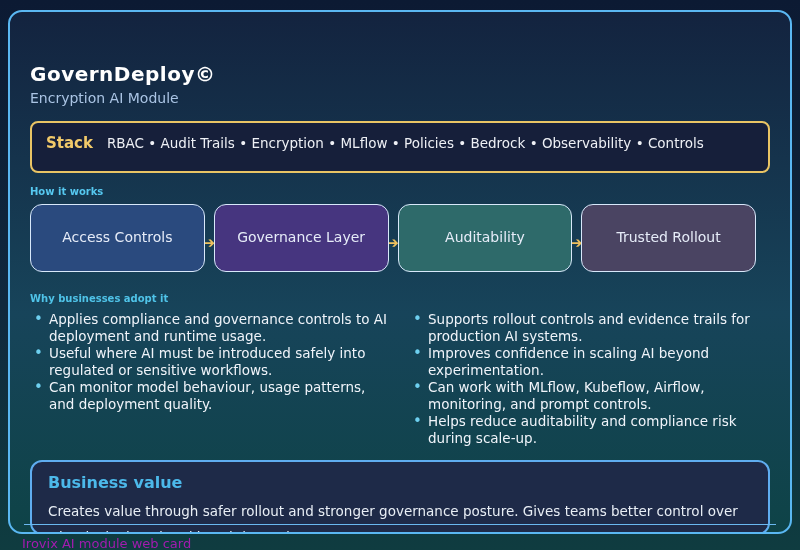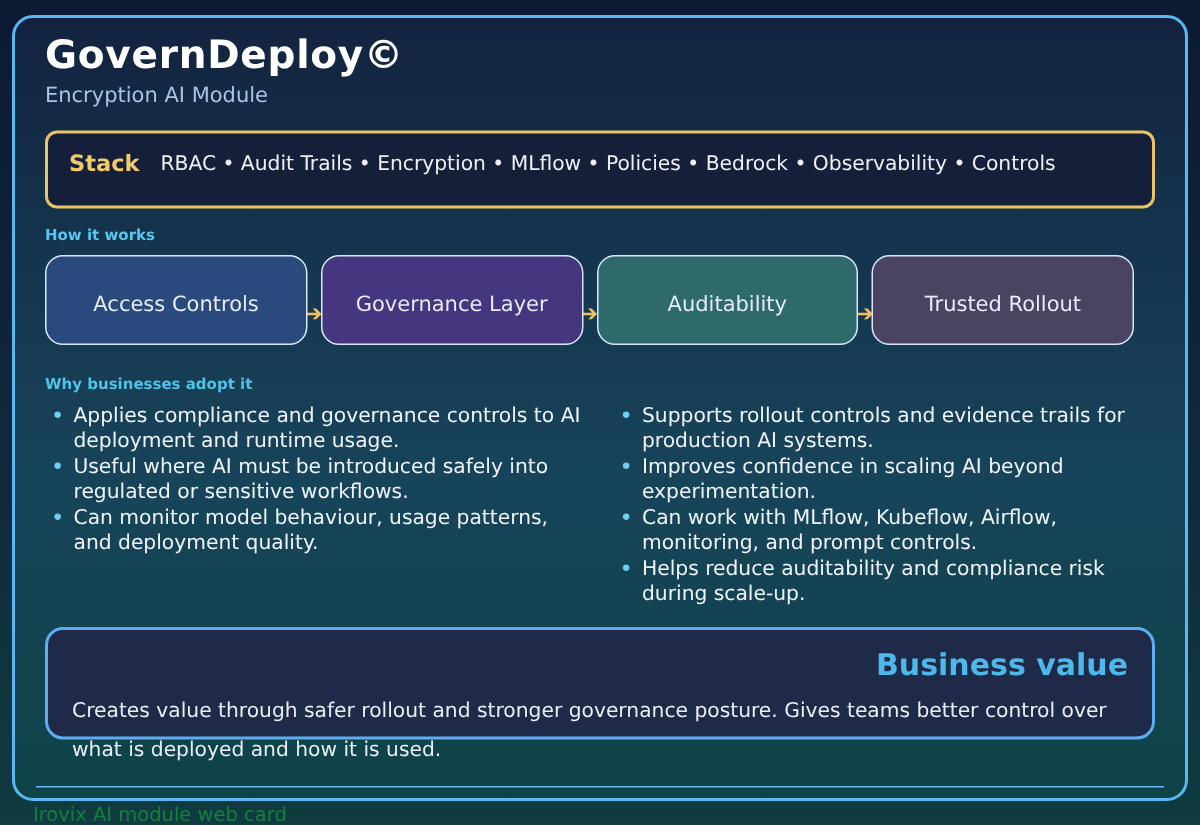--- a/index.html
+++ b/index.html
@@ -15,23 +15,24 @@
     left: 8px; top: 10px;
     width: 784px; height: 524px;
     border: 2px solid #5ab7f2;
     border-radius: 14px;
     background: linear-gradient(180deg, #13233f 0%, #17445a 58%, #0e4347 100%);
     padding: 10px 20px 0 20px;
     overflow: hidden;
   }
   .title {
     color: #ffffff;
-    font-size: 26px;
+    font-size: 20px;
     font-weight: bold;
     letter-spacing: 0.5px;
+    margin-top: 40px;
   }
   .subtitle {
     color: #aac4e4;
     font-size: 14px;
     margin-top: 4px;
   }
   .stack-bar {
     margin-top: 15px;
     height: 52px;
     border: 2px solid #e9c464;
@@ -57,21 +58,21 @@
     color: #56c8f0;
     font-size: 10px;
     font-weight: bold;
   }
   .hiw-heading { margin-top: 13px; }
   .steps-row {
     margin-top: 7px;
     margin-right: 14px;
     display: flex;
     align-items: stretch;
-    height: 60px;
+    height: 68px;
   }
   .step {
     flex: 1;
     border: 1px solid #d8e8fa;
     border-radius: 12px;
     color: #e6ecf8;
     font-size: 14px;
     text-align: center;
     padding-top: 24px;
     position: relative;
@@ -125,43 +126,42 @@
   .business-box {
     margin-top: 13px;
     border: 2px solid #5fadf0;
     border-radius: 12px;
     background: #1e2a48;
     padding: 11px 16px;
     height: 75px;
   }
   .business-heading {
     color: #4cb9ea;
-    font-size: 20px;
-    font-weight: bold;
-    text-align: right;
+    font-size: 16px;
+    font-weight: bold;
   }
   .business-text {
     margin-top: 6px;
     font-size: 13.5px;
     line-height: 26px;
     color: #e8eef5;
   }
   .bottom-line {
     position: absolute;
     left: 14px;
     right: 14px;
     bottom: 7px;
     border-top: 1px solid #6ab8f0;
   }
   .footer-caption {
     position: absolute;
     left: 22px;
     top: 536px;
     font-size: 13px;
-    color: #15803d;
+    color: #a21caf;
   }
 </style>
 </head>
 <body>
 
 <div class="card">
 
   <div class="title">GovernDeploy©</div>
   <div class="subtitle">Encryption AI Module</div>
 

